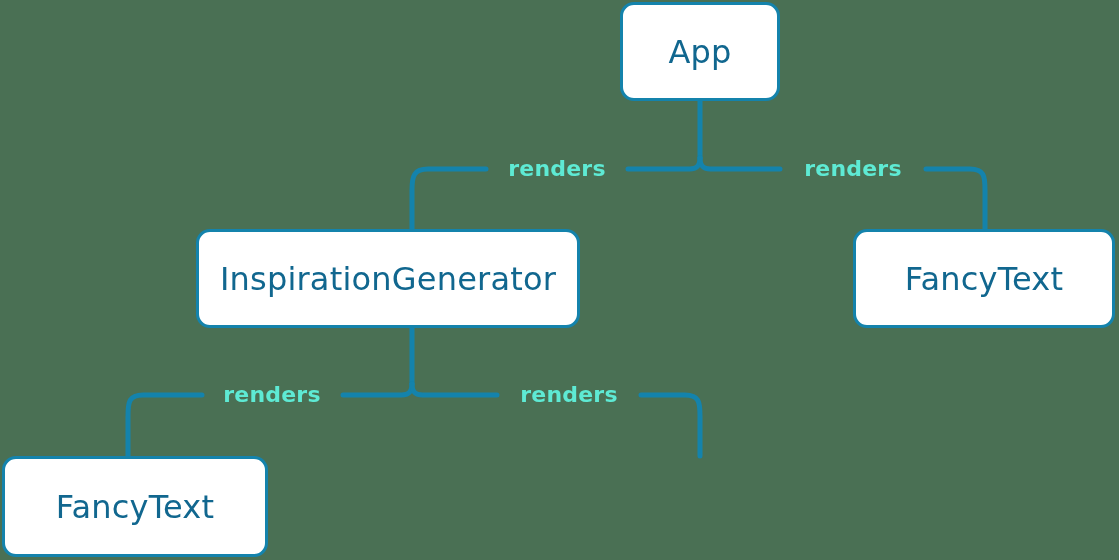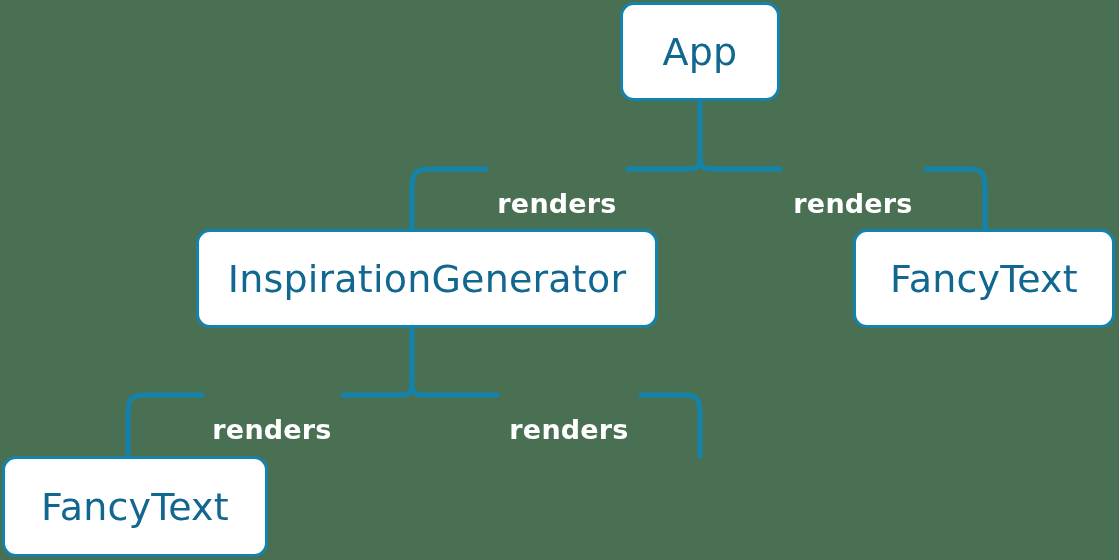--- a/index.html
+++ b/index.html
@@ -28,37 +28,36 @@
   .node {
     position: absolute;
     box-sizing: border-box;
     background: #ffffff;
     border: 3px solid #1483ac;
     border-radius: 14px;
     display: flex;
     align-items: center;
     justify-content: center;
     color: #11678f;
-    font-size: 38px;
+    font-size: 32px;
     font-weight: 400;
     letter-spacing: 0.2px;
     white-space: nowrap;
     font-family: "DejaVu Sans", sans-serif;
   }
   .edge-label {
     position: absolute;
-    color: #ffffff;
-    font-size: 27px;
+    color: #5eead4;
+    font-size: 22px;
     font-weight: 700;
     letter-spacing: 0.2px;
     white-space: nowrap;
     font-family: "DejaVu Sans", sans-serif;
     transform: translate(-50%, -50%);
     line-height: 1;
-    margin-top: 34px;
   }
 </style>
 </head>
 <body>
 
 <div id="stage">
 
   <svg id="wires" viewBox="0 0 1119 560" xmlns="http://www.w3.org/2000/svg">
     <g fill="none" stroke="#1483ac" stroke-width="5" stroke-linecap="round">
 
@@ -97,21 +96,21 @@
                L 685 395
                C 699 395, 700 402, 700 416
                L 700 456"></path>
     </g>
   </svg>
 
   <div class="node" style="left:620px; top:2px; width:160px; height:99px;">
     <span>App</span>
   </div>
 
-  <div class="node" style="left:196px; top:229px; width:462px; height:99px;">
+  <div class="node" style="left:196px; top:229px; width:384px; height:99px;">
     <span>InspirationGenerator</span>
   </div>
 
   <div class="node" style="left:853px; top:229px; width:262px; height:99px;">
     <span>FancyText</span>
   </div>
 
   <div class="node" style="left:2px; top:456px; width:266px; height:101px;">
     <span>FancyText</span>
   </div>

